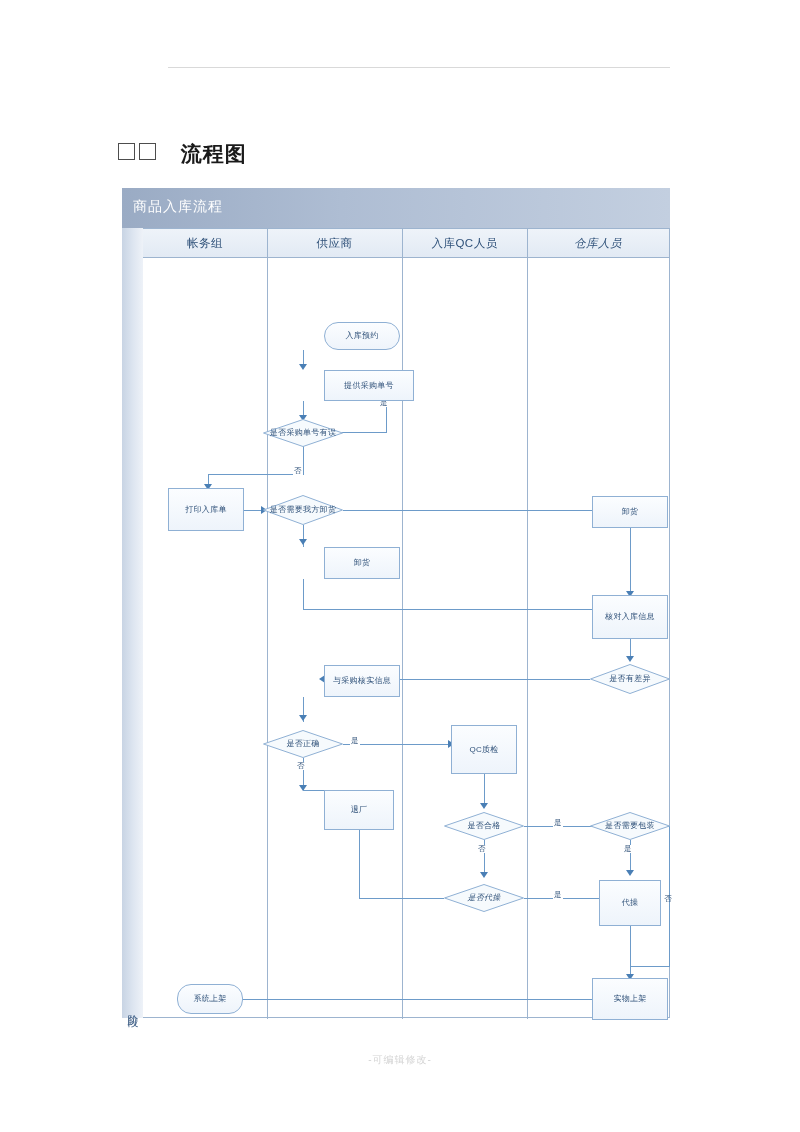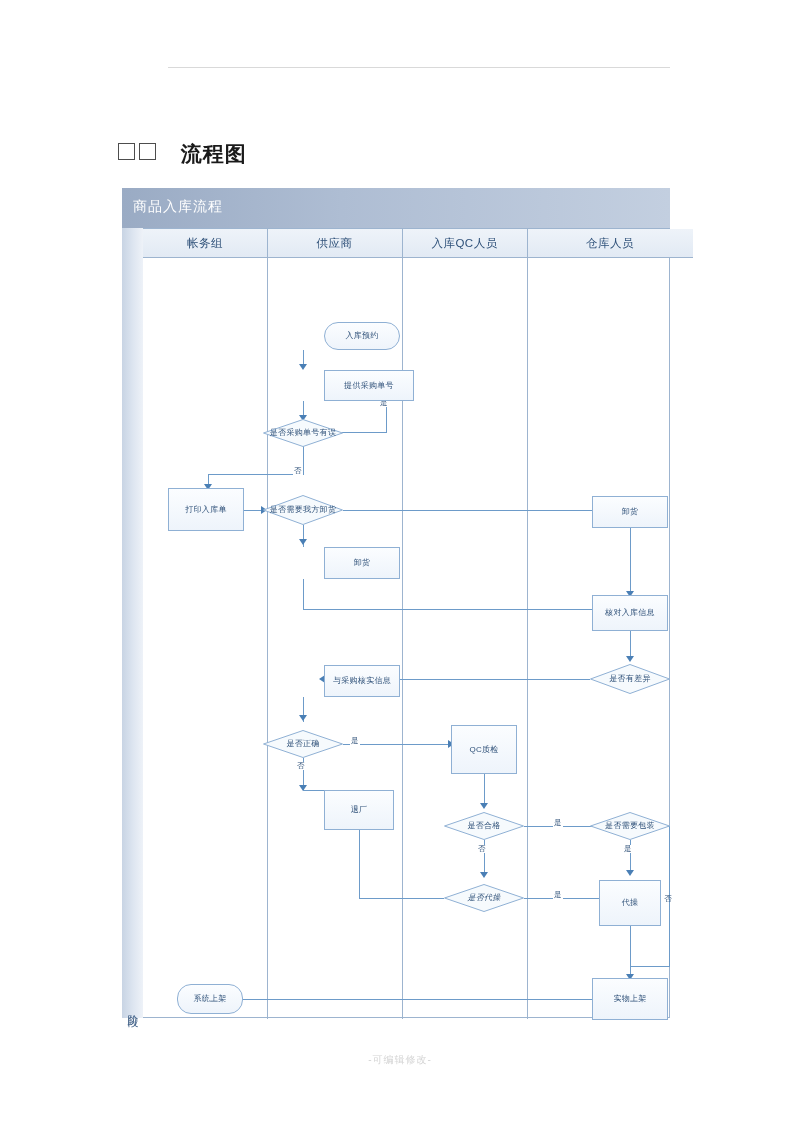--- a/index.html
+++ b/index.html
@@ -133,21 +133,21 @@
 
     <div class="lane-left">
       <div class="vtext">阶段</div>
     </div>
 
     <div class="lane-body">
 
       <div class="col-head" style="left:0;width:124px;">帐务组</div>
       <div class="col-head" style="left:259px;width:125px;">入库QC人员</div>
       <div class="col-head" style="left:124px;width:135px;">供应商</div>
-      <div class="col-head" style="left:384px;width:166px;">仓库人员</div>
+      <div class="col-head" style="left:384px;width:142px;font-style:italic;">仓库人员</div>
 
       <div class="col-sep" style="left:124px;"></div>
       <div class="col-sep" style="left:259px;"></div>
       <div class="col-sep" style="left:384px;"></div>
 
       <div class="ln lnv" style="left:160px;top:121px;height:18px;"></div>
       <div class="arr arr-d" style="left:156px;top:135px;"></div>
 
       <div class="ln lnv" style="left:160px;top:172px;height:18px;"></div>
       <div class="arr arr-d" style="left:156px;top:186px;"></div>
@@ -250,21 +250,21 @@
         <svg class="dshape" viewBox="0 0 80 30" preserveAspectRatio="none">
           <polygon points="40,0.5 79.5,15 40,29.5 0.5,15" fill="#f6fafd" stroke="#8fb0d4" stroke-width="1"></polygon>
         </svg>
         <span class="dlabel">是否需要我方卸货</span>
       </div>
 
       <div class="node n-rect" style="left:181px;top:318px;width:76px;height:32px;">卸货</div>
 
       <div class="node n-rect" style="left:449px;top:267px;width:76px;height:32px;">卸货</div>
 
-      <div class="node n-rect" style="left:449px;top:366px;width:76px;height:36px;">核对入库信息</div>
+      <div class="node n-rect" style="left:449px;top:366px;width:76px;height:44px;">核对入库信息</div>
 
       <div class="node n-diamond" style="left:447px;top:435px;width:80px;height:30px;">
         <svg class="dshape" viewBox="0 0 80 30" preserveAspectRatio="none">
           <polygon points="40,0.5 79.5,15 40,29.5 0.5,15" fill="#f6fafd" stroke="#8fb0d4" stroke-width="1"></polygon>
         </svg>
         <span class="dlabel">是否有差异</span>
       </div>
 
       <div class="node n-rect" style="left:181px;top:436px;width:76px;height:32px;">与采购核实信息</div>
 

